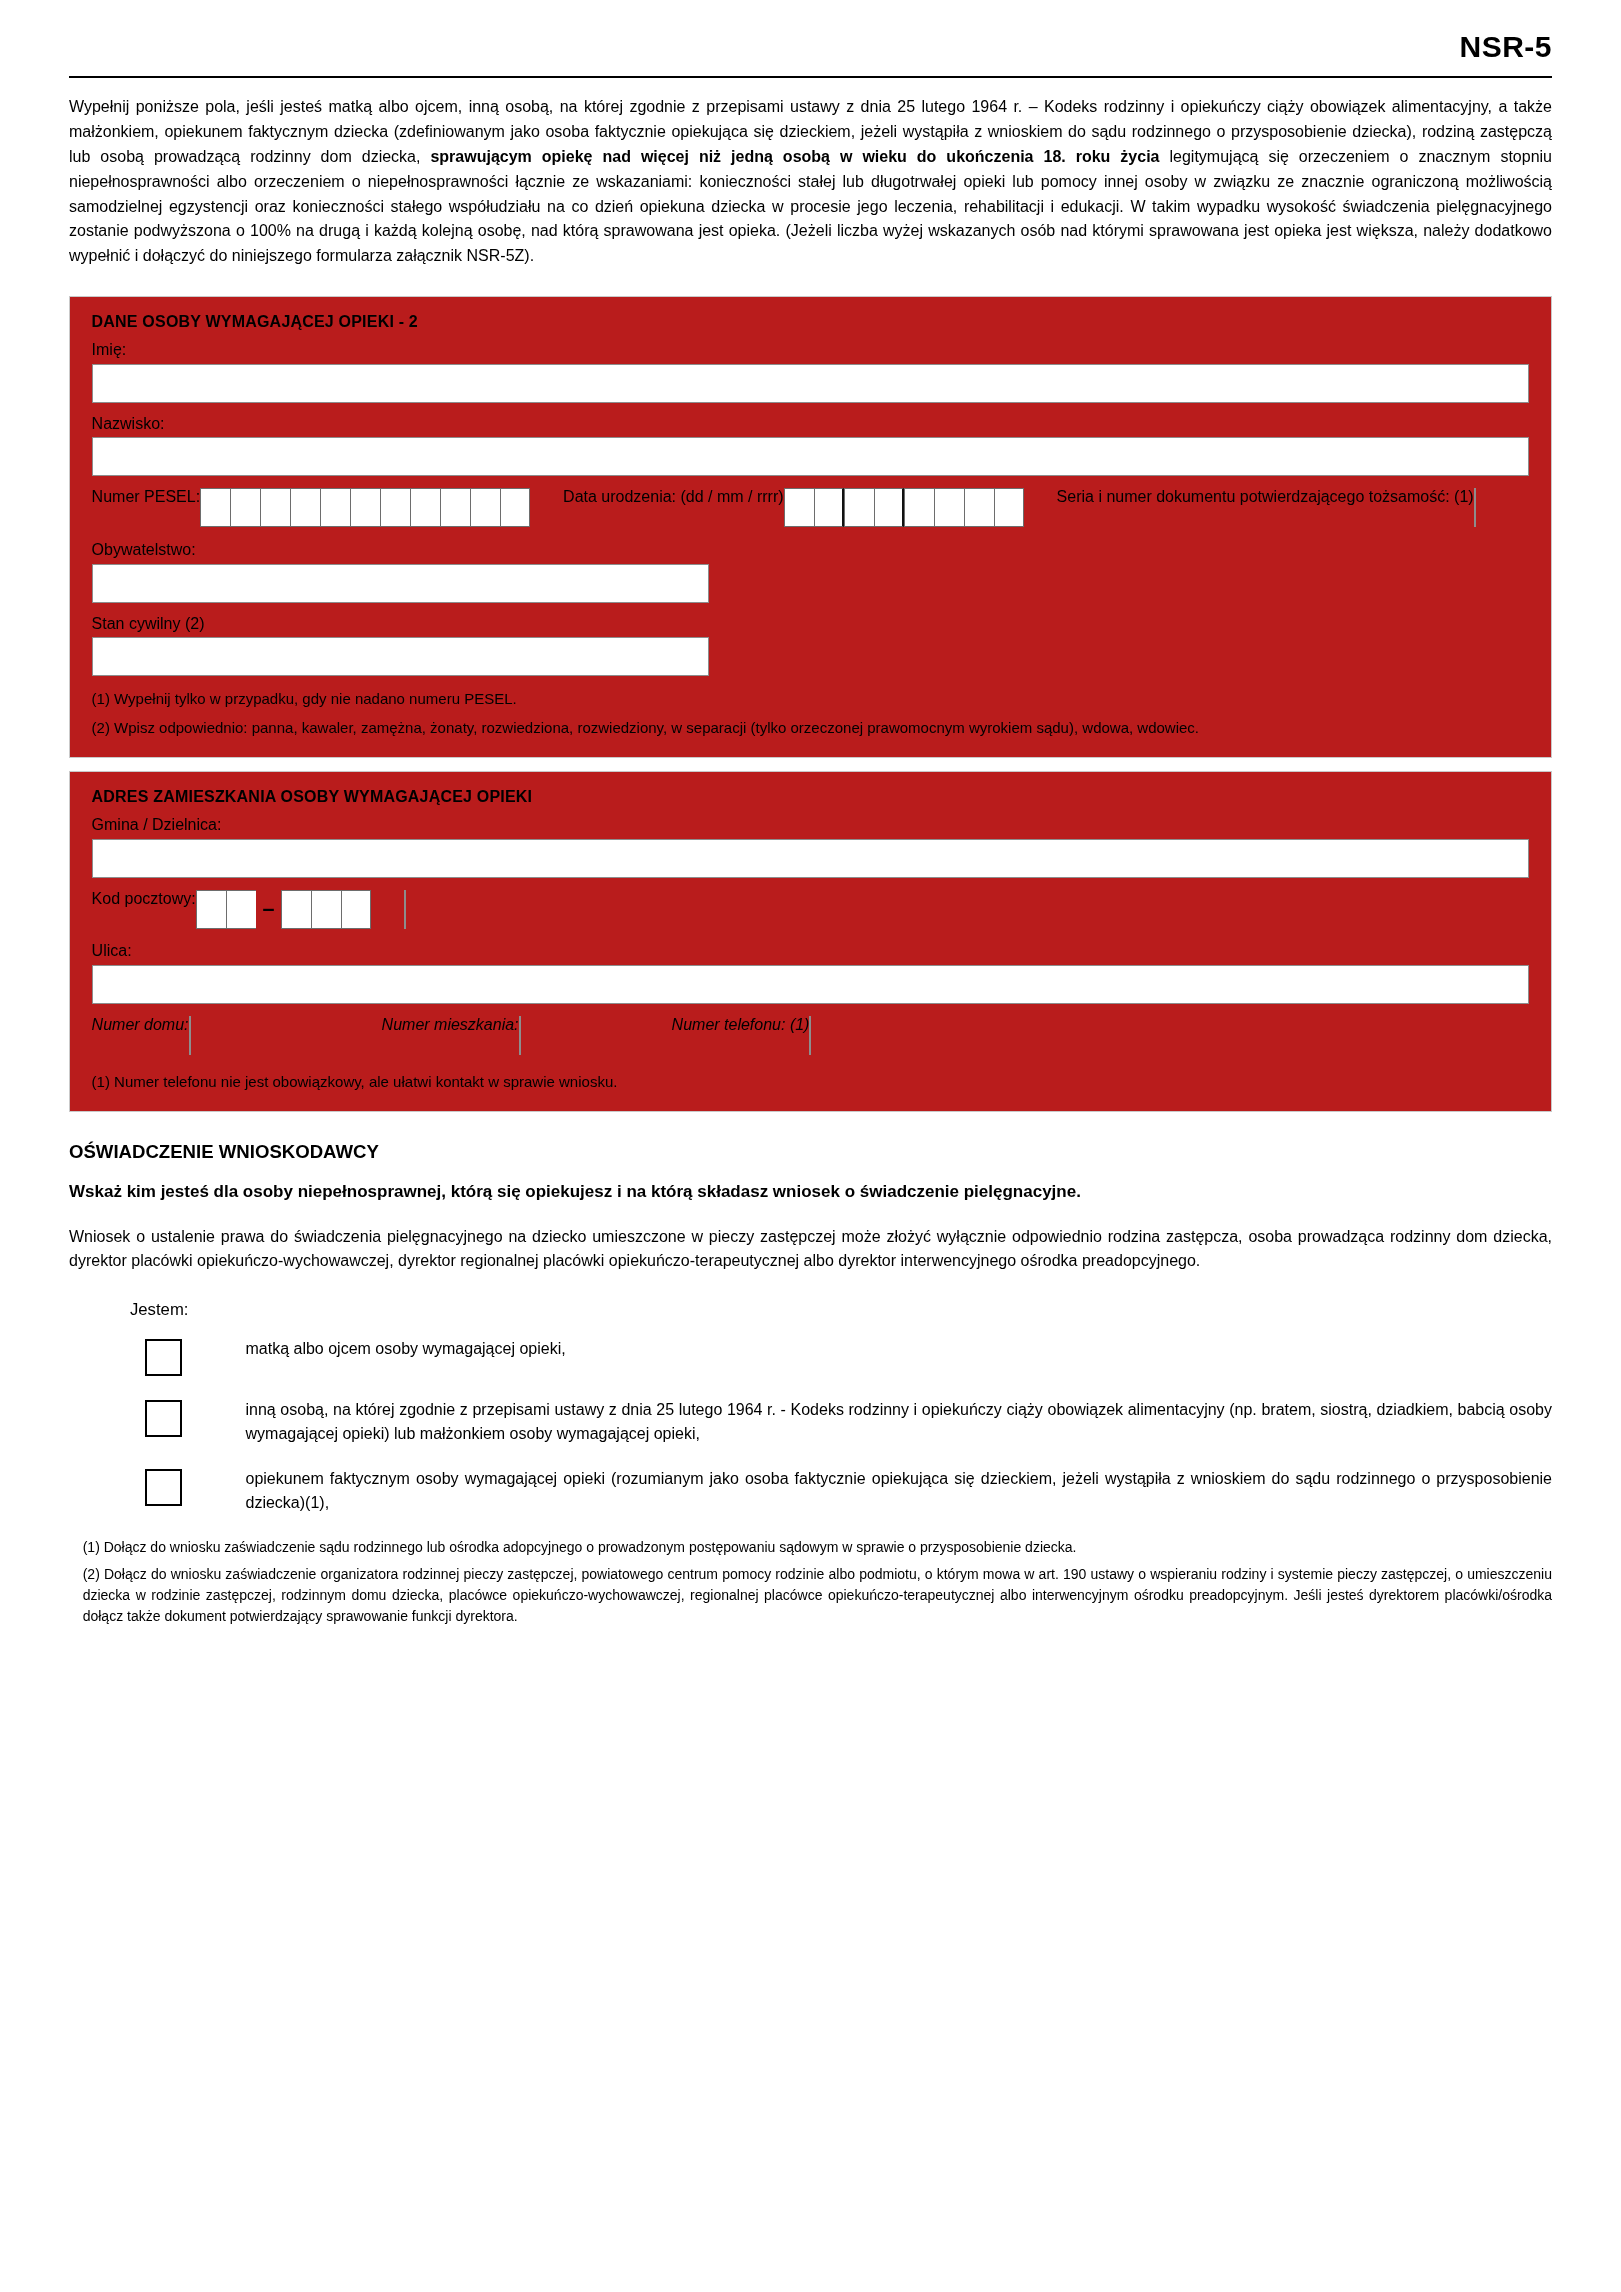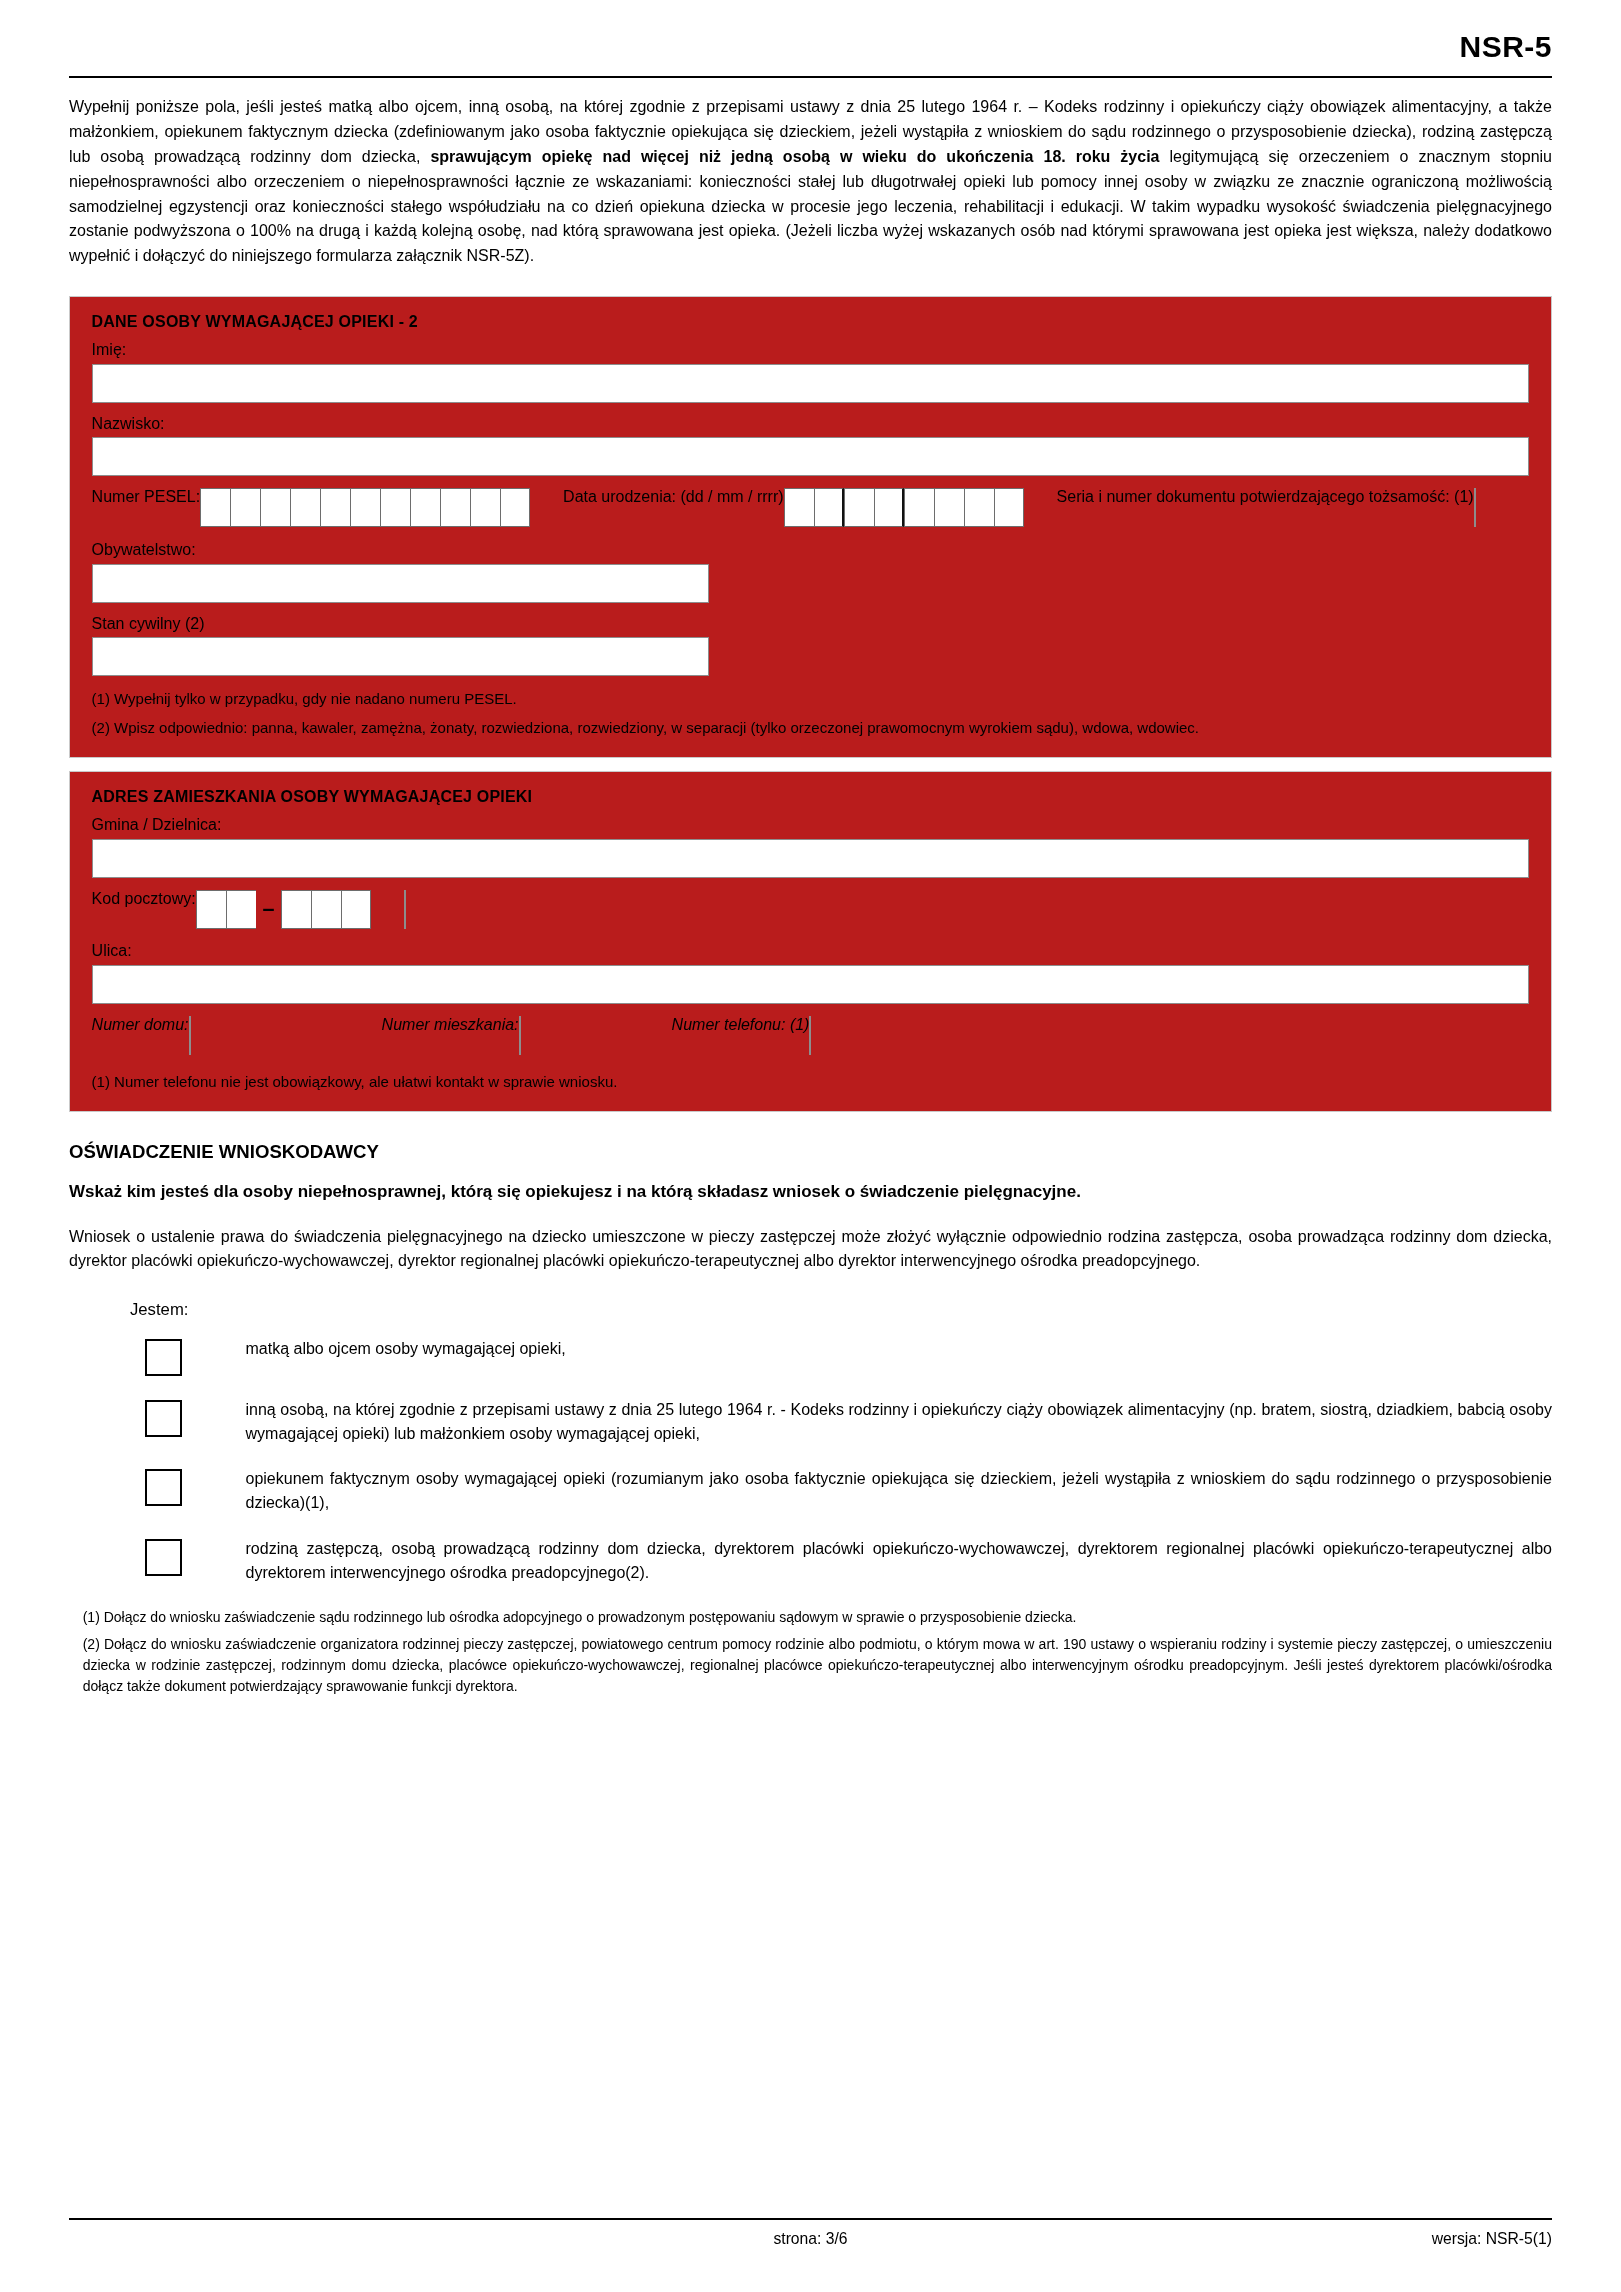--- a/index.html
+++ b/index.html
@@ -292,33 +292,21 @@
     <div class="check-text">matką albo ojcem osoby wymagającej opieki,</div>
   </div>
   <div class="check-row">
     <div class="checkbox"></div>
     <div class="check-text">inną osobą, na której zgodnie z przepisami ustawy z dnia 25 lutego 1964 r. - Kodeks rodzinny i opiekuńczy ciąży obowiązek alimentacyjny (np. bratem, siostrą, dziadkiem, babcią osoby wymagającej opieki) lub małżonkiem osoby wymagającej opieki,</div>
   </div>
   <div class="check-row">
     <div class="checkbox"></div>
     <div class="check-text">opiekunem faktycznym osoby wymagającej opieki (rozumianym jako osoba faktycznie opiekująca się dzieckiem, jeżeli wystąpiła z wnioskiem do sądu rodzinnego o przysposobienie dziecka)(1),</div>
   </div>
-  <div class="check-row">
-    <div class="checkbox"></div>
-    <div class="check-text">rodziną zastępczą, osobą prowadzącą rodzinny dom dziecka, dyrektorem placówki opiekuńczo-wychowawczej, dyrektorem regionalnej placówki opiekuńczo-terapeutycznej albo dyrektorem interwencyjnego ośrodka preadopcyjnego(2).</div>
-  </div>
 
   <div class="footnotes">
     <p>(1) Dołącz do wniosku zaświadczenie sądu rodzinnego lub ośrodka adopcyjnego o prowadzonym postępowaniu sądowym w sprawie o przysposobienie dziecka.</p>
     <p>(2) Dołącz do wniosku zaświadczenie organizatora rodzinnej pieczy zastępczej, powiatowego centrum pomocy rodzinie albo podmiotu, o którym mowa w art. 190 ustawy o wspieraniu rodziny i systemie pieczy zastępczej, o umieszczeniu dziecka w rodzinie zastępczej, rodzinnym domu dziecka, placówce opiekuńczo-wychowawczej, regionalnej placówce opiekuńczo-terapeutycznej albo interwencyjnym ośrodku preadopcyjnym. Jeśli jesteś dyrektorem placówki/ośrodka dołącz także dokument potwierdzający sprawowanie funkcji dyrektora.</p>
   </div>
 
-  <div class="footer">
-    <div class="rule-bottom"></div>
-    <div class="footer-row">
-      <div style="width:196px;"></div>
-      <div class="footer-center">strona: 3/6</div>
-      <div style="width:196px; text-align:right;">wersja: NSR-5(1)</div>
-    </div>
-  </div>
 
 </div>
 
 
 </body></html>

